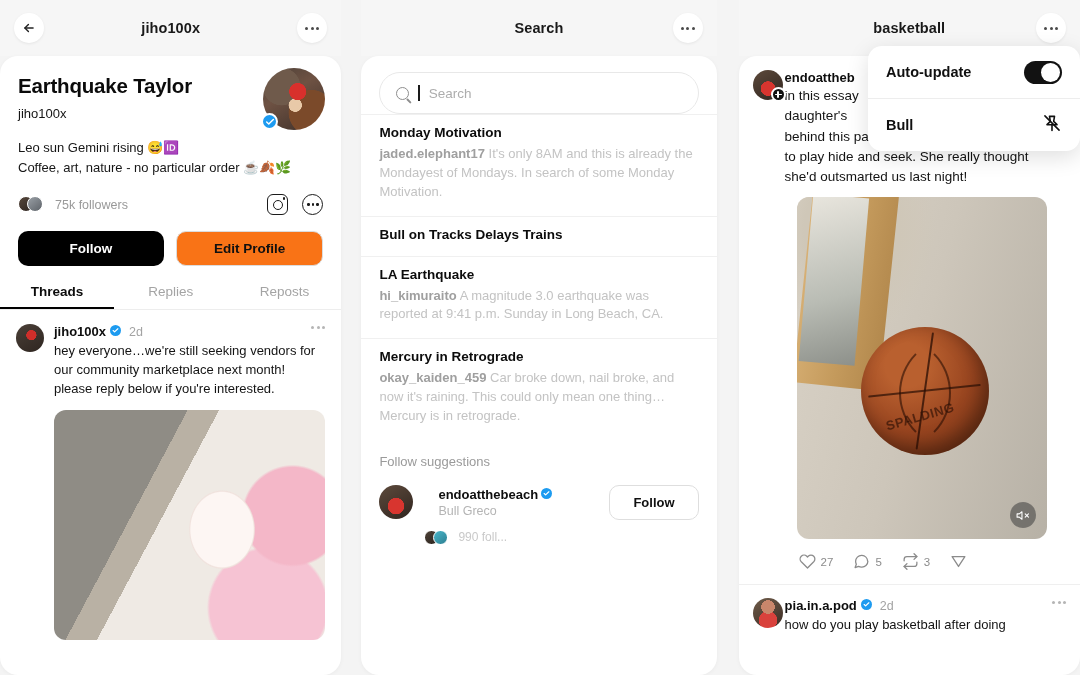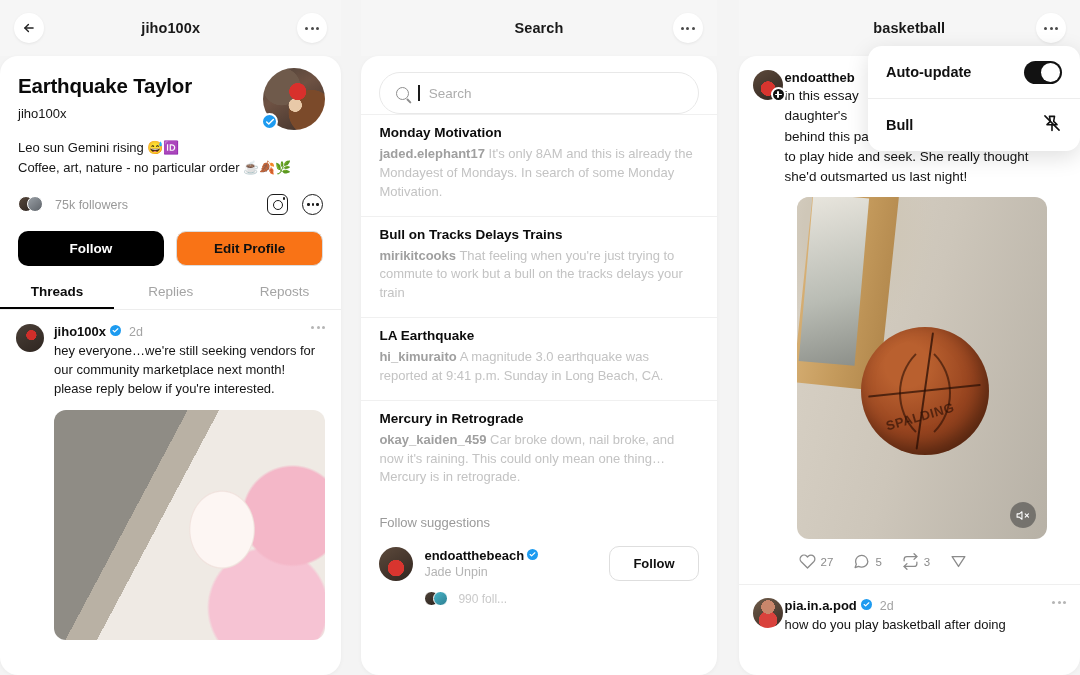--- a/index.html
+++ b/index.html
@@ -204,21 +204,21 @@
   .sect-dots { display:flex; gap:2.5px; }
   .sect-dots i { width:3px;height:3px;border-radius:50%;background:#b8b8b8;display:block; }
 
   .trend { padding: 10px 18px 14px 18px; border-top: 1px solid #f0f0f0; }
   .trend:first-of-type { border-top: none; }
   .trend-title { font-size: 13.5px; font-weight: 700; color: #0c0c0c; }
   .trend-desc { font-size: 13px; color: #c3c3c3; line-height: 1.45; margin-top: 5px; }
   .trend-desc b { color: #9f9f9f; font-weight: 700; }
 
   .sugg-head { padding: 14px 18px 4px 18px; font-size: 13px; color: #9a9a9a; }
-  .sugg-row { display: flex; align-items: center; padding: 12px 18px 0 18px; gap: 11px; }
+  .sugg-row { display: flex; align-items: center; padding: 12px 18px 0 18px; gap: 25px; }
   .sugg-av {
     width: 34px; height: 34px; border-radius: 50%; flex: 0 0 34px;
     background:
       radial-gradient(circle at 50% 62%, #d8352f 0 30%, transparent 31%),
       linear-gradient(150deg,#5d4a3c,#30251f);
   }
   .sugg-info { flex: 1; min-width: 0; }
   .sugg-name { font-size: 13px; font-weight: 700; color: #0d0d0d; display:flex; align-items:center; }
   .sugg-sub { font-size: 12.5px; color: #b4b4b4; margin-top: 2px; }
   .sugg-btn {
@@ -480,21 +480,20 @@
         </div>
       </div>
 
 
       <div class="trend">
         <div class="trend-title">Monday Motivation</div>
         <div class="trend-desc"><b>jaded.elephant17</b> <span>It's only 8AM and this is already the Mondayest of Mondays. In search of some Monday Motivation.</span></div>
       </div>
       <div class="trend">
         <div class="trend-title">Bull on Tracks Delays Trains</div>
-        <div class="trend-desc"><b>mirikitcooks</b> <span>That feeling when you're just trying to commute to work but a bull on the tracks delays your train</span></div>
       </div>
       <div class="trend">
         <div class="trend-title">LA Earthquake</div>
         <div class="trend-desc"><b>hi_kimuraito</b> <span>A magnitude 3.0 earthquake was reported at 9:41 p.m. Sunday in Long Beach, CA.</span></div>
       </div>
       <div class="trend">
         <div class="trend-title">Mercury in Retrograde</div>
         <div class="trend-desc"><b>okay_kaiden_459</b> <span>Car broke down, nail broke, and now it's raining. This could only mean one thing… Mercury is in retrograde.</span></div>
       </div>
 
@@ -503,21 +502,21 @@
         <div class="sugg-av"></div>
         <div class="sugg-info">
           <div class="sugg-name">
             <span>endoatthebeach</span>
             <span class="verified-sm">
               <svg viewBox="0 0 24 24" fill="none" stroke="#fff" stroke-width="4" stroke-linecap="round" stroke-linejoin="round">
                   <path d="M20 6L9 17l-5-5"></path>
                 </svg>
             </span>
           </div>
-          <div class="sugg-sub">Jade Unpin</div>
+          <div class="sugg-sub">Bull Greco</div>
         </div>
         <div class="sugg-btn">Follow</div>
       </div>
       <div class="sugg-peek">
         <div class="peek-stack">
             <span></span>
             <span></span>
           </div>
         <div class="peek-txt">990 foll...</div>
       </div>

